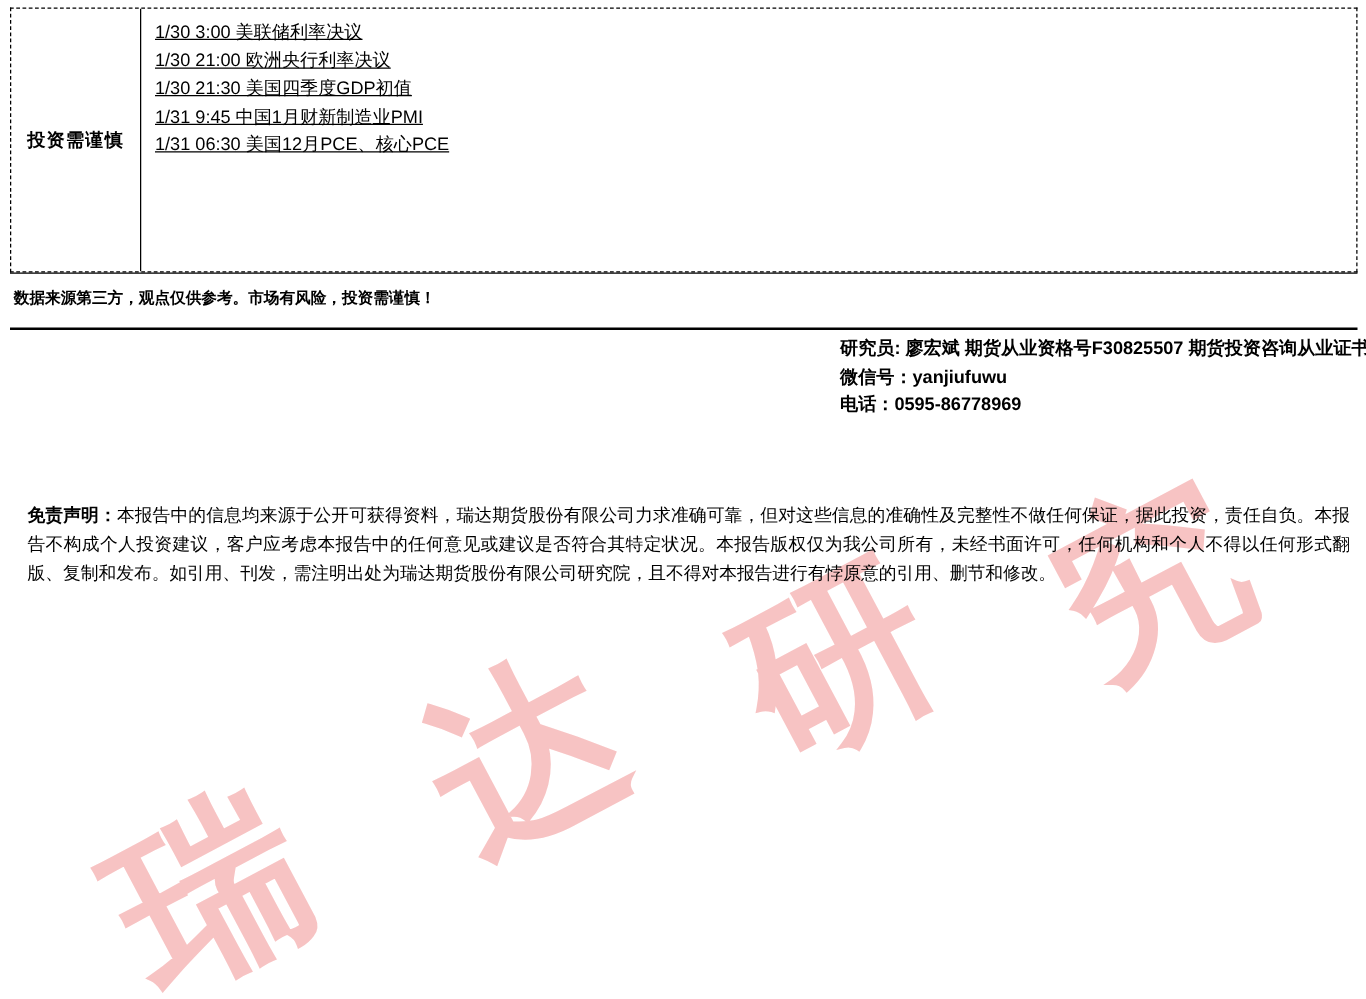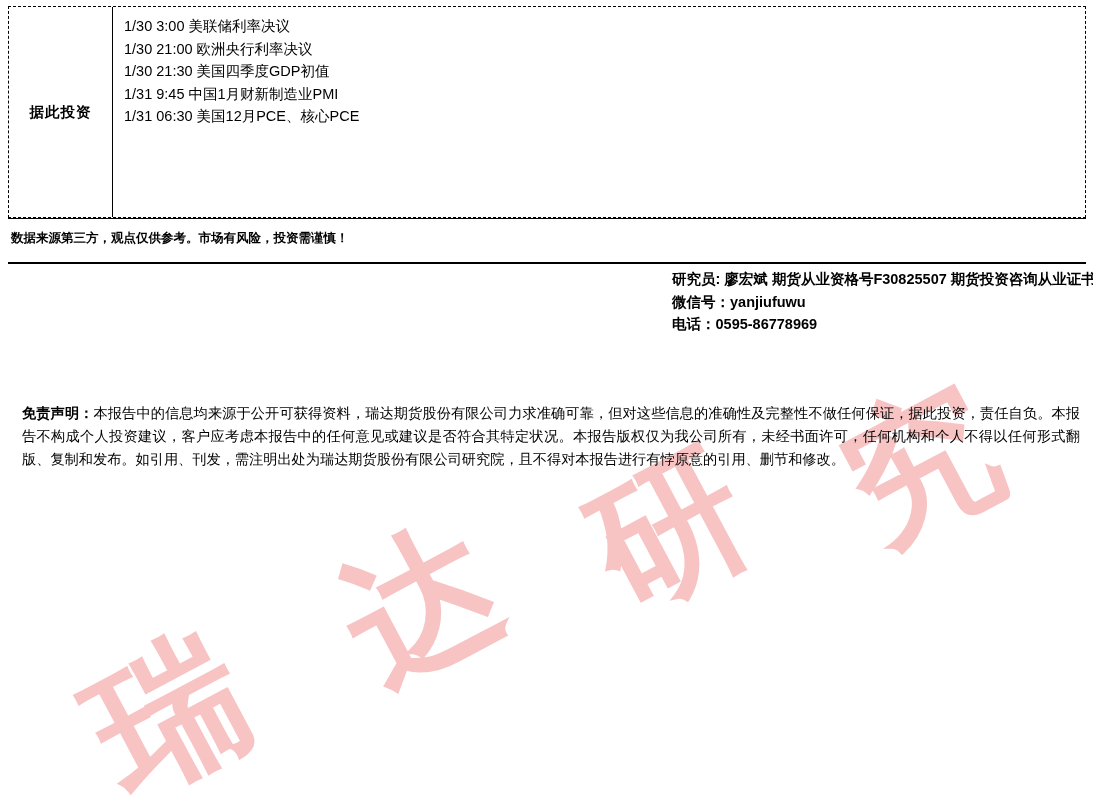--- a/index.html
+++ b/index.html
@@ -69,20 +69,21 @@
     letter-spacing: 1px;
   }
   .focus-body {
     position: absolute;
     left: 104px;
     top: 0;
     right: 0;
     bottom: 0;
     padding: 8px 0 0 11px;
     box-sizing: border-box;
+    text-decoration: underline;
   }
   .focus-line {
     font-size: 14.5px;
     line-height: 22.6px;
     white-space: nowrap;
   }
 
   
   .source-bar {
     position: absolute;
@@ -148,21 +149,21 @@
 <body>
 
 <div class="watermark">
   <div class="wm-char wm-1">瑞</div>
   <div class="wm-char wm-2">达</div>
   <div class="wm-char wm-3">研</div>
   <div class="wm-char wm-4">究</div>
 </div>
 
 <div class="focus-table">
-  <div class="focus-label">据此投资</div>
+  <div class="focus-label">投资需谨慎</div>
   <div class="focus-body">
     <div class="focus-line">1/30 3:00 美联储利率决议</div>
     <div class="focus-line">1/30 21:00 欧洲央行利率决议</div>
     <div class="focus-line">1/30 21:30 美国四季度GDP初值</div>
     <div class="focus-line">1/31 9:45 中国1月财新制造业PMI</div>
     <div class="focus-line">1/31 06:30 美国12月PCE、核心PCE</div>
   </div>
 </div>
 
 <div class="source-bar">

